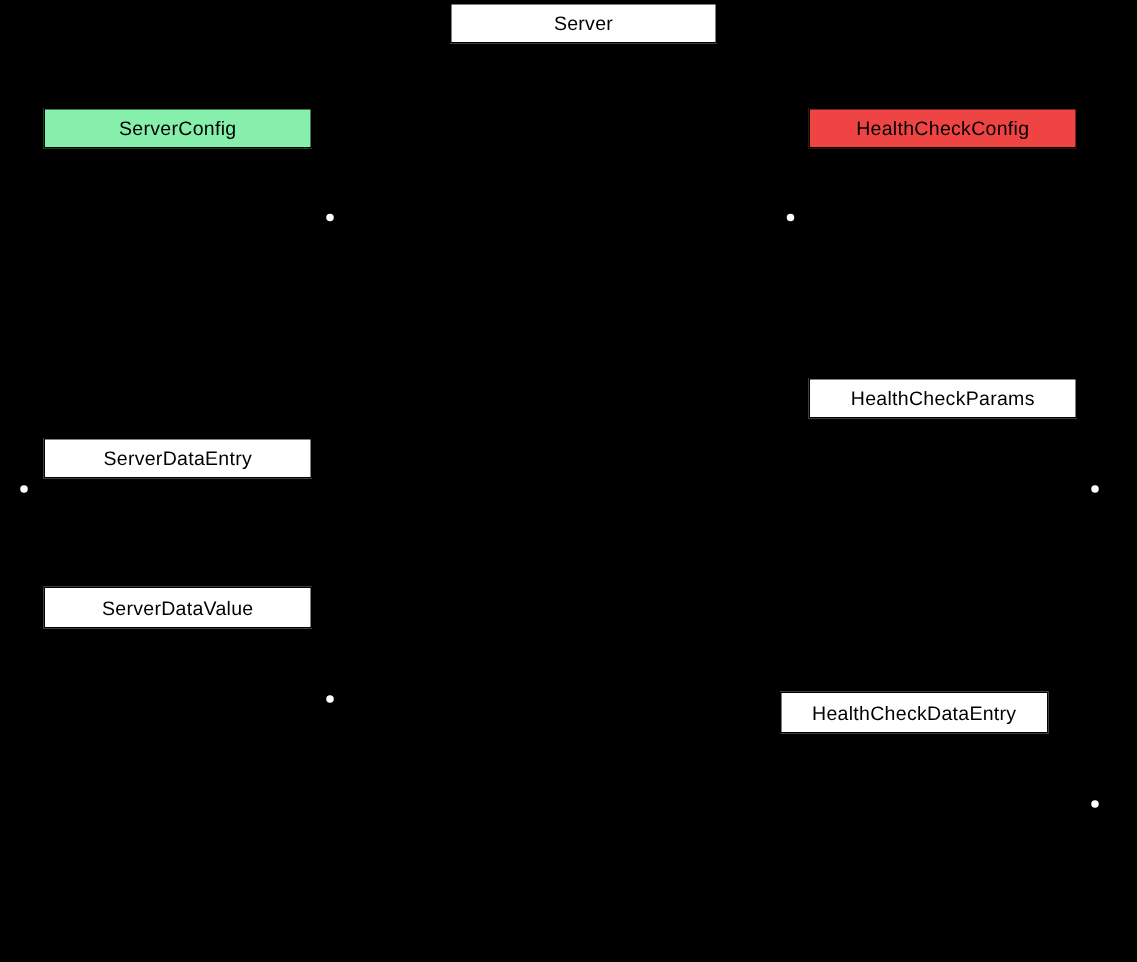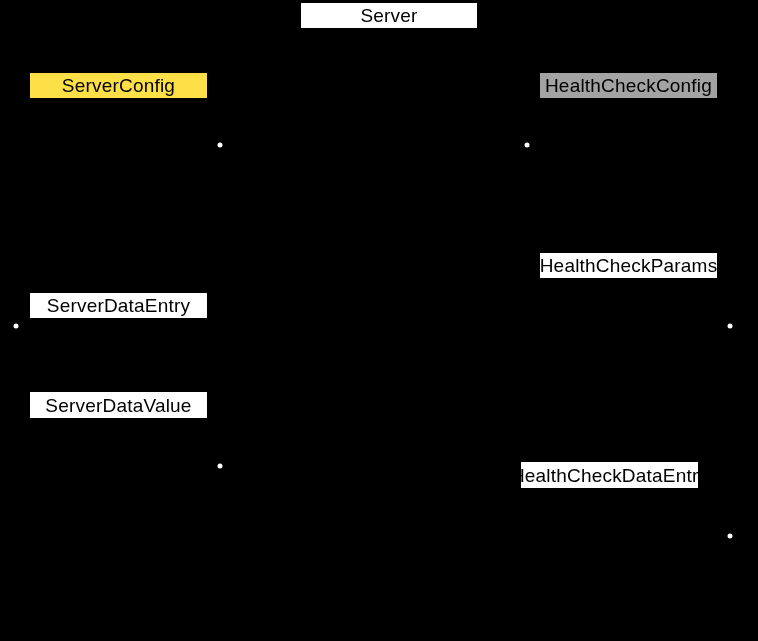--- a/index.html
+++ b/index.html
@@ -18,45 +18,45 @@
     position: absolute;
     box-sizing: border-box;
     display: flex;
     align-items: center;
     justify-content: center;
     background: #ffffff;
     color: #000000;
     border: 1px solid #000000;
   }
   .node-label {
-    font-size: 19px;
+    font-size: 13px;
     line-height: 1;
     white-space: nowrap;
     letter-spacing: 0.2px;
   }
   .dot {
     position: absolute;
     width: 5px;
     height: 5px;
     border-radius: 50%;
     background: #ffffff;
     transform: translate(-50%, -50%);
   }
 </style>
 </head>
 <body style="background: rgb(0, 0, 0);">
 
 <div class="stage" style="width: 758px; height: 641px; background: rgb(0, 0, 0);">
     <div class="node" style="left: 300px; top: 2px; width: 178px; height: 27px; background: rgb(255, 255, 255); color: rgb(0, 0, 0);">
     <span class="node-label">Server</span>
   </div>
-    <div class="node" style="left: 29px; top: 72px; width: 179px; height: 27px; background: #fde047; color: rgb(0, 0, 0); text-align: right;">
+    <div class="node" style="left: 29px; top: 72px; width: 179px; height: 27px; background: #86efac; color: rgb(0, 0, 0); text-align: right;">
     <span class="node-label">ServerConfig</span>
   </div>
-    <div class="node" style="left: 539px; top: 72px; width: 179px; height: 27px; background: #a3a3a3; color: rgb(0, 0, 0); justify-content: center;">
+    <div class="node" style="left: 539px; top: 72px; width: 179px; height: 27px; background: #ef4444; color: rgb(0, 0, 0); justify-content: center;">
     <span class="node-label">HealthCheckConfig</span>
   </div>
     <div class="node" style="left: 29px; top: 252px; width: 179px; height: 27px; background: rgb(255, 255, 255); color: rgb(0, 0, 0); margin-top: 40px;">
     <span class="node-label">ServerDataEntry</span>
   </div>
     <div class="node" style="left: 539px; top: 252px; width: 179px; height: 27px; background: rgb(255, 255, 255); color: rgb(0, 0, 0);">
     <span class="node-label">HealthCheckParams</span>
   </div>
     <div class="node" style="left: 29px; top: 391px; width: 179px; height: 28px; background: rgb(255, 255, 255); color: rgb(0, 0, 0);">
     <span class="node-label">ServerDataValue</span>

